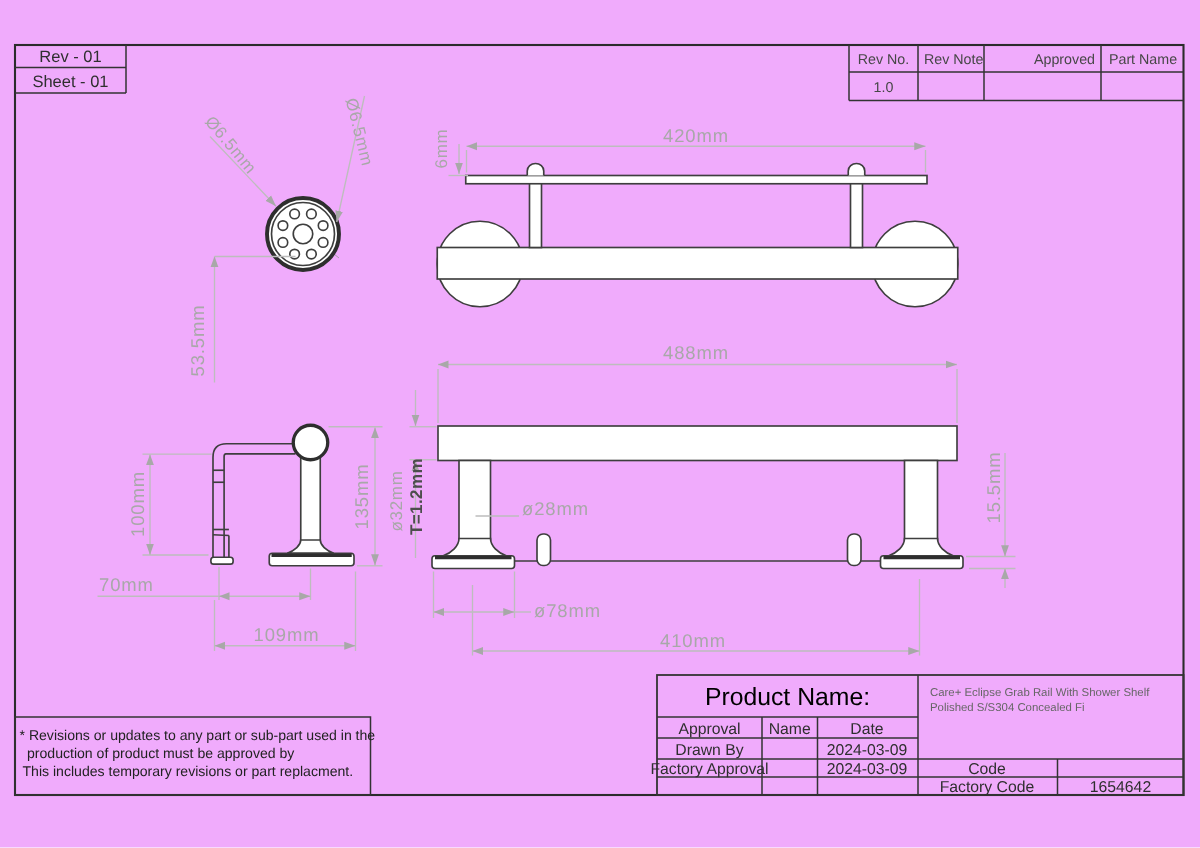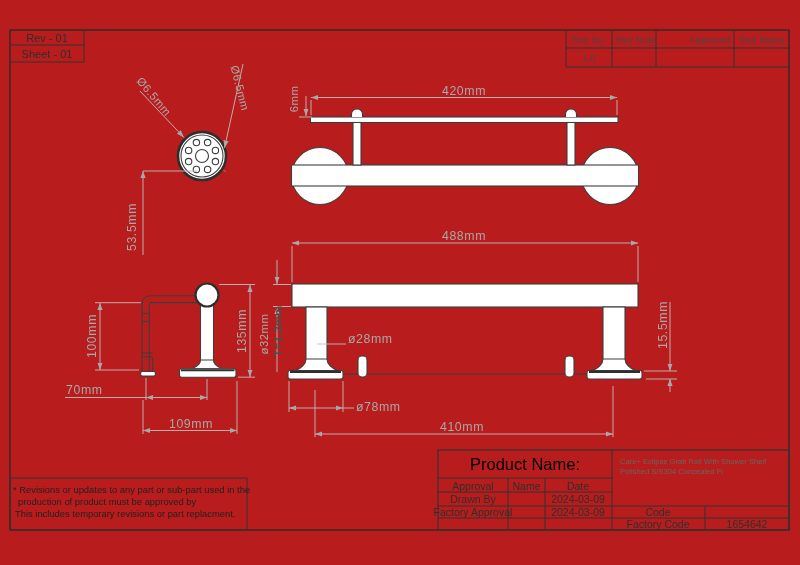--- a/index.html
+++ b/index.html
@@ -1,16 +1,16 @@
 <!DOCTYPE html>
 <html><head>
 <meta charset="utf-8">
 <style>
   html,body{margin:0;padding:0;background:#ffffff;}
-  .sheet{position:relative;width:800px;height:565px;background:#b91c1c;overflow:hidden;}
+  .sheet{position:relative;width:800px;height:565px;background:#f0abfc;overflow:hidden;}
   svg{position:absolute;left:0;top:0;}
   text{font-family:"Liberation Sans","DejaVu Sans",sans-serif;}
   .dimtxt{fill:#a8a8a8;font-size:12.3px;letter-spacing:.6px;}
   .dimtxt-sm{fill:#a8a8a8;font-size:11.3px;letter-spacing:.5px;}
   .wallthk{fill:#4d4d4d;font-size:11.3px;font-weight:bold;letter-spacing:.3px;}
   .tbltxt{fill:#2f2f2f;font-size:10.5px;}
   .hdrtxt{fill:#474747;font-size:9.5px;}
   .revtxt{fill:#2f2f2f;font-size:11px;}
   .pntxt{fill:#000;font-size:16.5px;}
   .desctxt{fill:#666;font-size:7.6px;}

